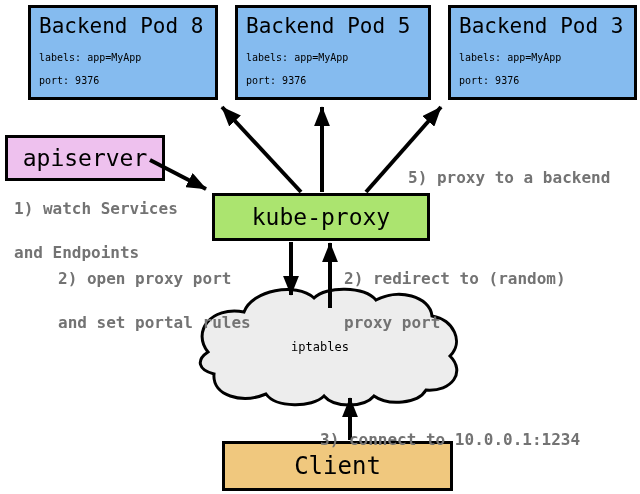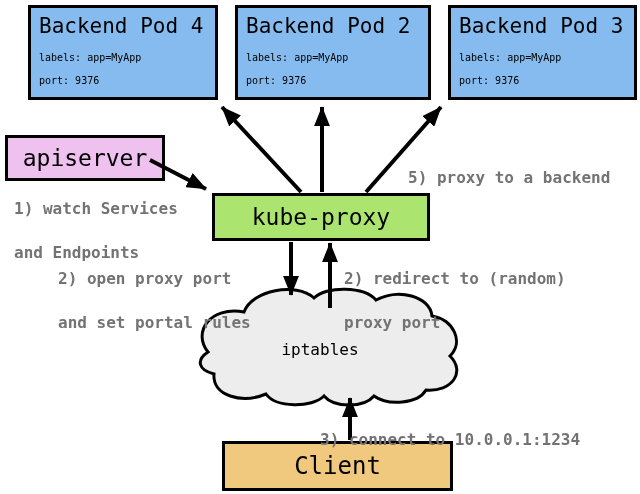--- a/index.html
+++ b/index.html
@@ -41,36 +41,36 @@
     color:#737373;
     white-space:pre-line;
   }
   .step1-note{left:14px;top:176px;}
   .step2-note{left:58px;top:246px;}
   .step3-note{left:320px;top:407px;}
   .step4-note{left:344px;top:246px;}
   .step5-note{left:408px;top:145px;}
   .iptables-label{
     position:absolute;left:260px;top:340px;width:120px;
-    z-index:3;font-size:16px;text-align:center;color:#000;
+    z-index:3;font-size:12px;text-align:center;color:#000;
   }
 </style>
 </head>
 <body>
 
 <div class="canvas">
 
   <div class="box pod pod-1" style="background-color: rgb(133, 187, 239);">
-    <div class="pod-title">Backend Pod 4</div>
+    <div class="pod-title">Backend Pod 8</div>
     <div class="pod-meta">labels: app=MyApp</div>
     <div class="pod-meta">port: 9376</div>
   </div>
 
   <div class="box pod pod-2" style="background-color: rgb(133, 187, 239);">
-    <div class="pod-title">Backend Pod 2</div>
+    <div class="pod-title">Backend Pod 5</div>
     <div class="pod-meta">labels: app=MyApp</div>
     <div class="pod-meta">port: 9376</div>
   </div>
 
   <div class="box pod pod-3" style="background-color: rgb(133, 187, 239);">
     <div class="pod-title">Backend Pod 3</div>
     <div class="pod-meta">labels: app=MyApp</div>
     <div class="pod-meta">port: 9376</div>
   </div>
 

